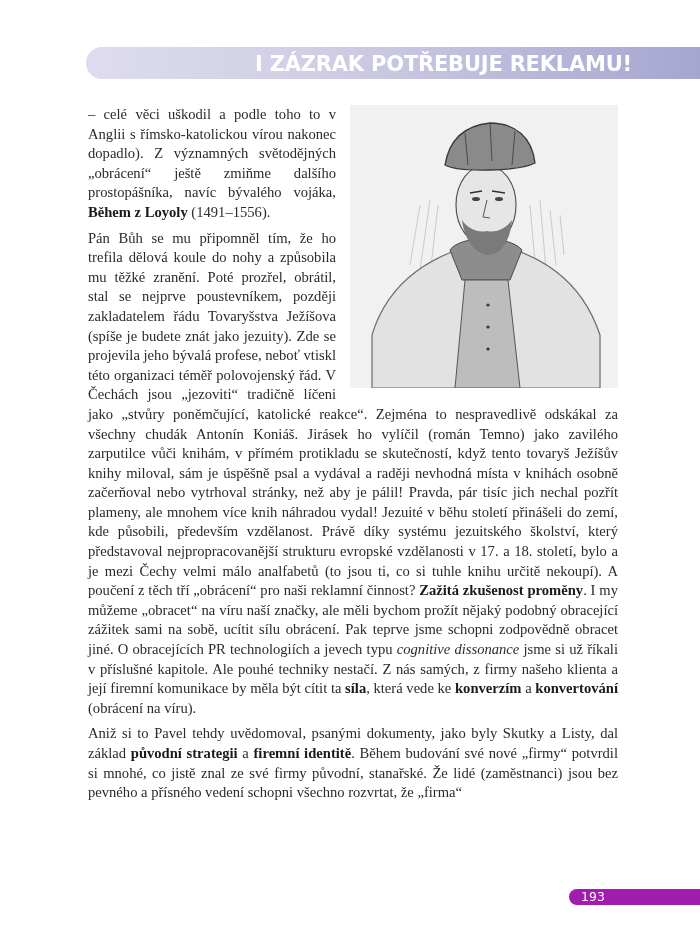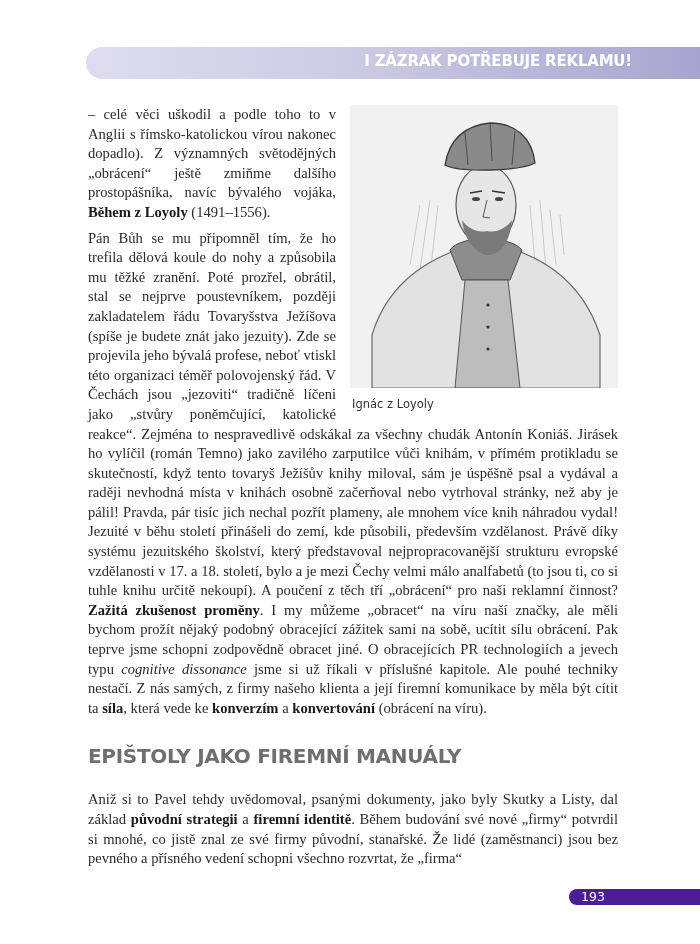--- a/index.html
+++ b/index.html
@@ -7,21 +7,21 @@
          font-family: "Liberation Serif", "DejaVu Serif", serif; color: #2a2a2a; }
 
   .running-header {
     position: absolute; left: 86px; top: 47px; width: 614px; height: 32px;
     border-radius: 16px 0 0 16px;
     background: linear-gradient(to right, #dedcee 0%, #cfcde4 40%, #a6a5d0 100%);
   }
   .running-header-title {
     position: absolute; right: 68px; top: 5px;
     font-family: "DejaVu Sans", "Liberation Sans", sans-serif;
-    font-weight: bold; font-size: 15px; color: #ffffff; letter-spacing: -0.2px;
+    font-weight: bold; font-size: 21px; color: #ffffff; letter-spacing: -0.2px;
     white-space: nowrap;
   }
 
   .content { position: absolute; left: 88px; top: 105px; width: 530px; }
 
   .figure { float: right; width: 268px; margin: 0 0 6px 14px; }
   .portrait { width: 268px; height: 283px; background: #f1f1f1; position: relative; overflow: hidden; }
   .portrait svg { display: block; }
   .caption {
     font-family: "DejaVu Sans", "Liberation Sans", sans-serif;
@@ -81,26 +81,24 @@
 
         <path d="M120 88 L132 86 M142 86 L155 88" stroke="#333" stroke-width="1.6"></path>
         <ellipse cx="126" cy="94" rx="4" ry="2" fill="#444"></ellipse>
         <ellipse cx="149" cy="94" rx="4" ry="2" fill="#444"></ellipse>
         <path d="M137 95 L133 112 L140 113" stroke="#555" stroke-width="1" fill="none"></path>
 
         <path d="M95 60 C100 30, 120 20, 140 18 C165 18, 182 32, 185 58 C170 66, 110 68, 95 60 Z" fill="#8a8a8a" stroke="#3a3a3a" stroke-width="1.3"></path>
         <path d="M140 18 L142 56 M115 28 L118 60 M165 26 L162 60" stroke="#4a4a4a" stroke-width="1"></path>
       </svg>
     </div>
-    <div class="caption">Ignác z Loyoly</div>
   </div>
 
   <p class="body">– celé věci uškodil a podle toho to v Anglii s římsko-katolickou vírou nakonec dopadlo). Z významných světodějných „obrácení“ ještě zmiňme dalšího prostopášníka, navíc bývalého vojáka, <b>Během z Loyoly</b> (1491–1556).</p>
   <p class="body">Pán Bůh se mu připomněl tím, že ho trefila dělová koule do nohy a způsobila mu těžké zranění. Poté prozřel, obrátil, stal se nejprve poustevníkem, později zakladatelem řádu Tovaryšstva Ježíšova (spíše je budete znát jako jezuity). Zde se projevila jeho bývalá profese, neboť vtiskl této organizaci téměř polovojenský řád. V Čechách jsou „jezoviti“ tradičně líčeni jako „stvůry poněmčující, katolické reakce“. Zejména to nespravedlivě odskákal za všechny chudák Antonín Koniáš. Jirásek ho vylíčil (román Temno) jako zavilého zarputilce vůči knihám, v přímém protikladu se skutečností, když tento tovaryš Ježíšův knihy miloval, sám je úspěšně psal a vydával a raději nevhodná místa v knihách osobně začerňoval nebo vytrhoval stránky, než aby je pálil! Pravda, pár tisíc jich nechal pozřít plameny, ale mnohem více knih náhradou vydal! Jezuité v běhu století přinášeli do zemí, kde působili, především vzdělanost. Právě díky systému jezuitského školství, který představoval nejpropracovanější strukturu evropské vzdělanosti v 17. a 18. století, bylo a je mezi Čechy velmi málo analfabetů (to jsou ti, co si tuhle knihu určitě nekoupí). A poučení z těch tří „obrácení“ pro naši reklamní činnost? <b>Zažitá zkušenost proměny</b>. I my můžeme „obracet“ na víru naší značky, ale měli bychom prožít nějaký podobný obracející zážitek sami na sobě, ucítit sílu obrácení. Pak teprve jsme schopni zodpovědně obracet jiné. O obracejících PR technologiích a jevech typu <i>cognitive dissonance</i> jsme si už říkali v příslušné kapitole. Ale pouhé techniky nestačí. Z nás samých, z firmy našeho klienta a její firemní komunikace by měla být cítit ta <b>síla</b>, která vede ke <b>konverzím</b> a <b>konvertování</b> (obrácení na víru).</p>
 
-  <h2 class="section-heading">EPIŠTOLY JAKO FIREMNÍ MANUÁLY</h2>
 
   <p class="body">Aniž si to Pavel tehdy uvědomoval, psanými dokumenty, jako byly Skutky a Listy, dal základ <b>původní strategii</b> a <b>firemní identitě</b>. Během budování své nové „firmy“ potvrdil si mnohé, co jistě znal ze své firmy původní, stanařské. Že lidé (zaměstnanci) jsou bez pevného a přísného vedení schopni všechno rozvrtat, že „firma“</p>
 </div>
 
-<div class="folio" style="background: #4c1d95;">
+<div class="folio" style="background: #a21caf;">
   <span class="folio-number">193</span>
 </div>
 
 </body></html>

